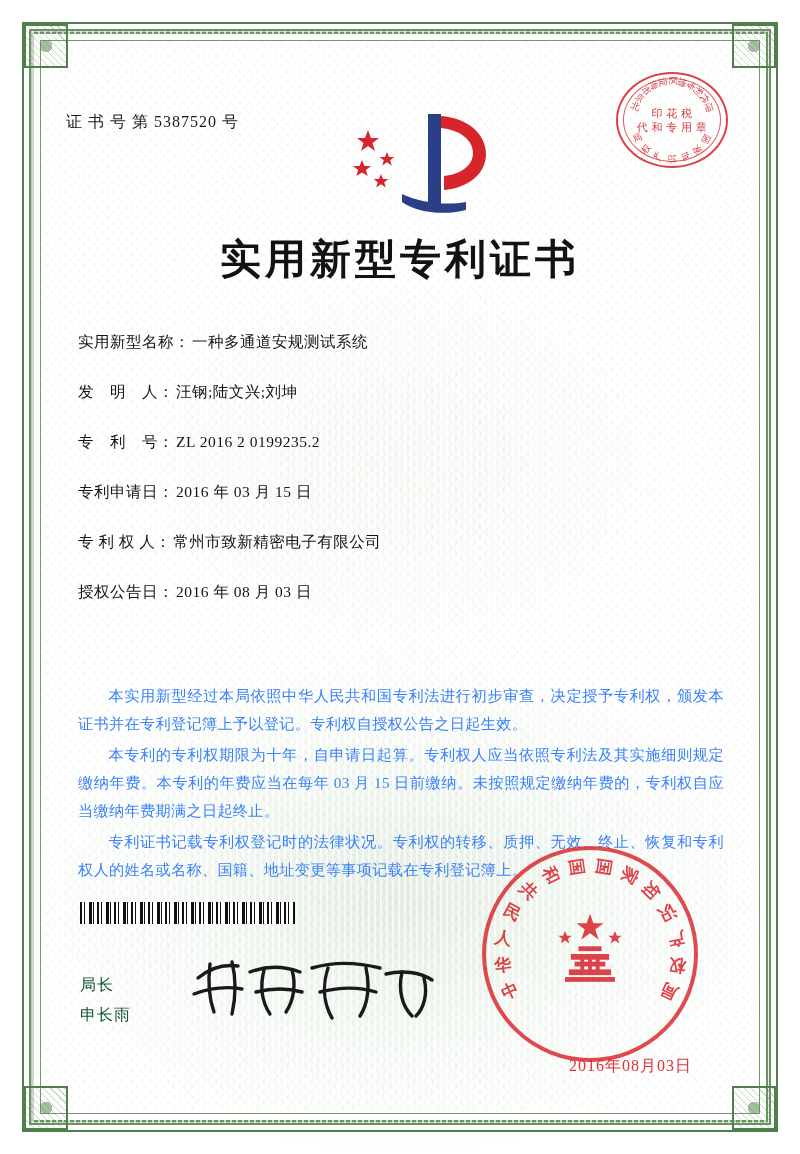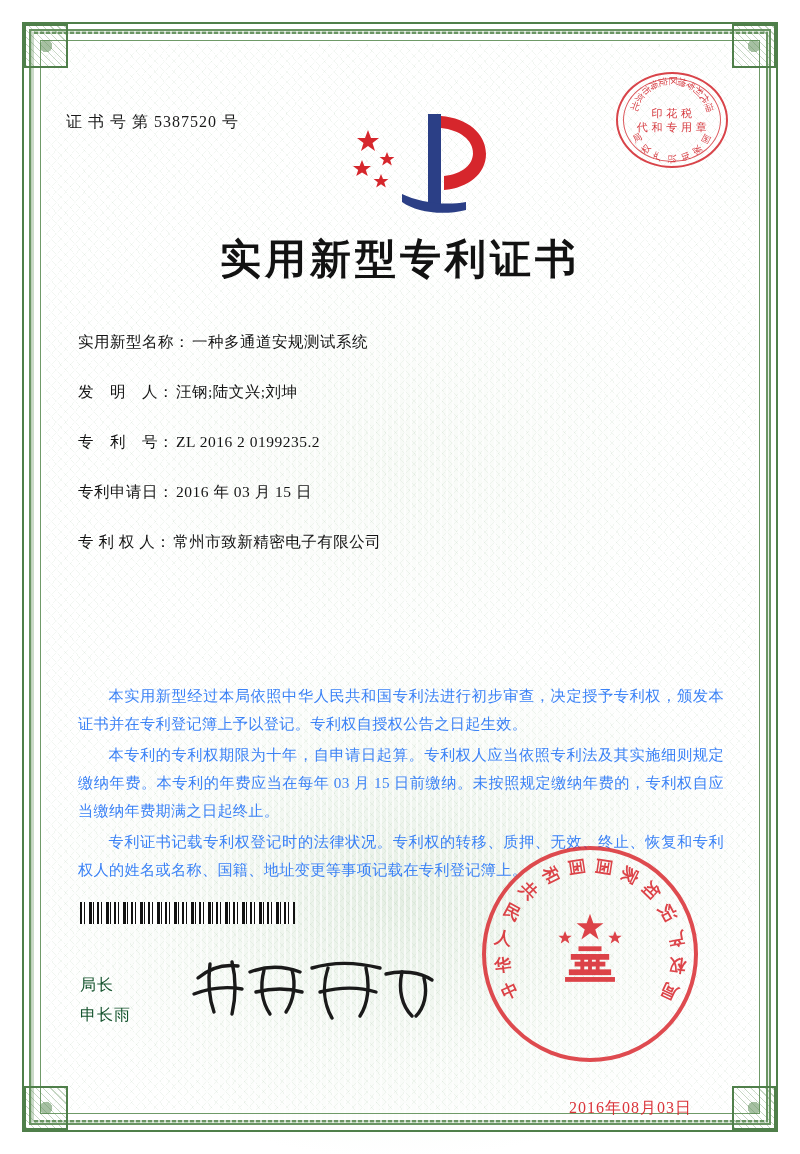--- a/index.html
+++ b/index.html
@@ -248,21 +248,21 @@
     font-weight: bold;
     color: #d8232a;
     opacity: 0.85;
     transform-origin: 0 0;
     white-space: nowrap;
     font-family: "DejaVu Serif", serif;
   }
   .stamp-date {
     position: absolute;
     right: 48px;
-    top: 1034px;
+    top: 992px;
     font-size: 16px;
     color: #d8232a;
     letter-spacing: 1px;
     opacity: 0.92;
     white-space: nowrap;
   }
 
   
   .sig-block {
     position: absolute;
@@ -378,20 +378,24 @@
         <span class="lbl">专　利　号：</span>
         <span class="val">ZL 2016 2 0199235.2</span>
       </div>
       <div class="field">
         <span class="lbl">专利申请日：</span>
         <span class="val">2016 年 03 月 15 日</span>
       </div>
       <div class="field">
         <span class="lbl">专 利 权 人：</span>
         <span class="val">常州市致新精密电子有限公司</span>
+      </div>
+      <div class="field">
+        <span class="lbl">授权公告日：</span>
+        <span class="val">2016 年 08 月 03 日</span>
       </div>
     </div>
 
     <div class="body-text">
       <p>本实用新型经过本局依照中华人民共和国专利法进行初步审查，决定授予专利权，颁发本证书并在专利登记簿上予以登记。专利权自授权公告之日起生效。</p>
       <p>本专利的专利权期限为十年，自申请日起算。专利权人应当依照专利法及其实施细则规定缴纳年费。本专利的年费应当在每年 03 月 15 日前缴纳。未按照规定缴纳年费的，专利权自应当缴纳年费期满之日起终止。</p>
       <p>专利证书记载专利权登记时的法律状况。专利权的转移、质押、无效、终止、恢复和专利权人的姓名或名称、国籍、地址变更等事项记载在专利登记簿上。</p>
     </div>
 
     <div class="barcode"></div>

